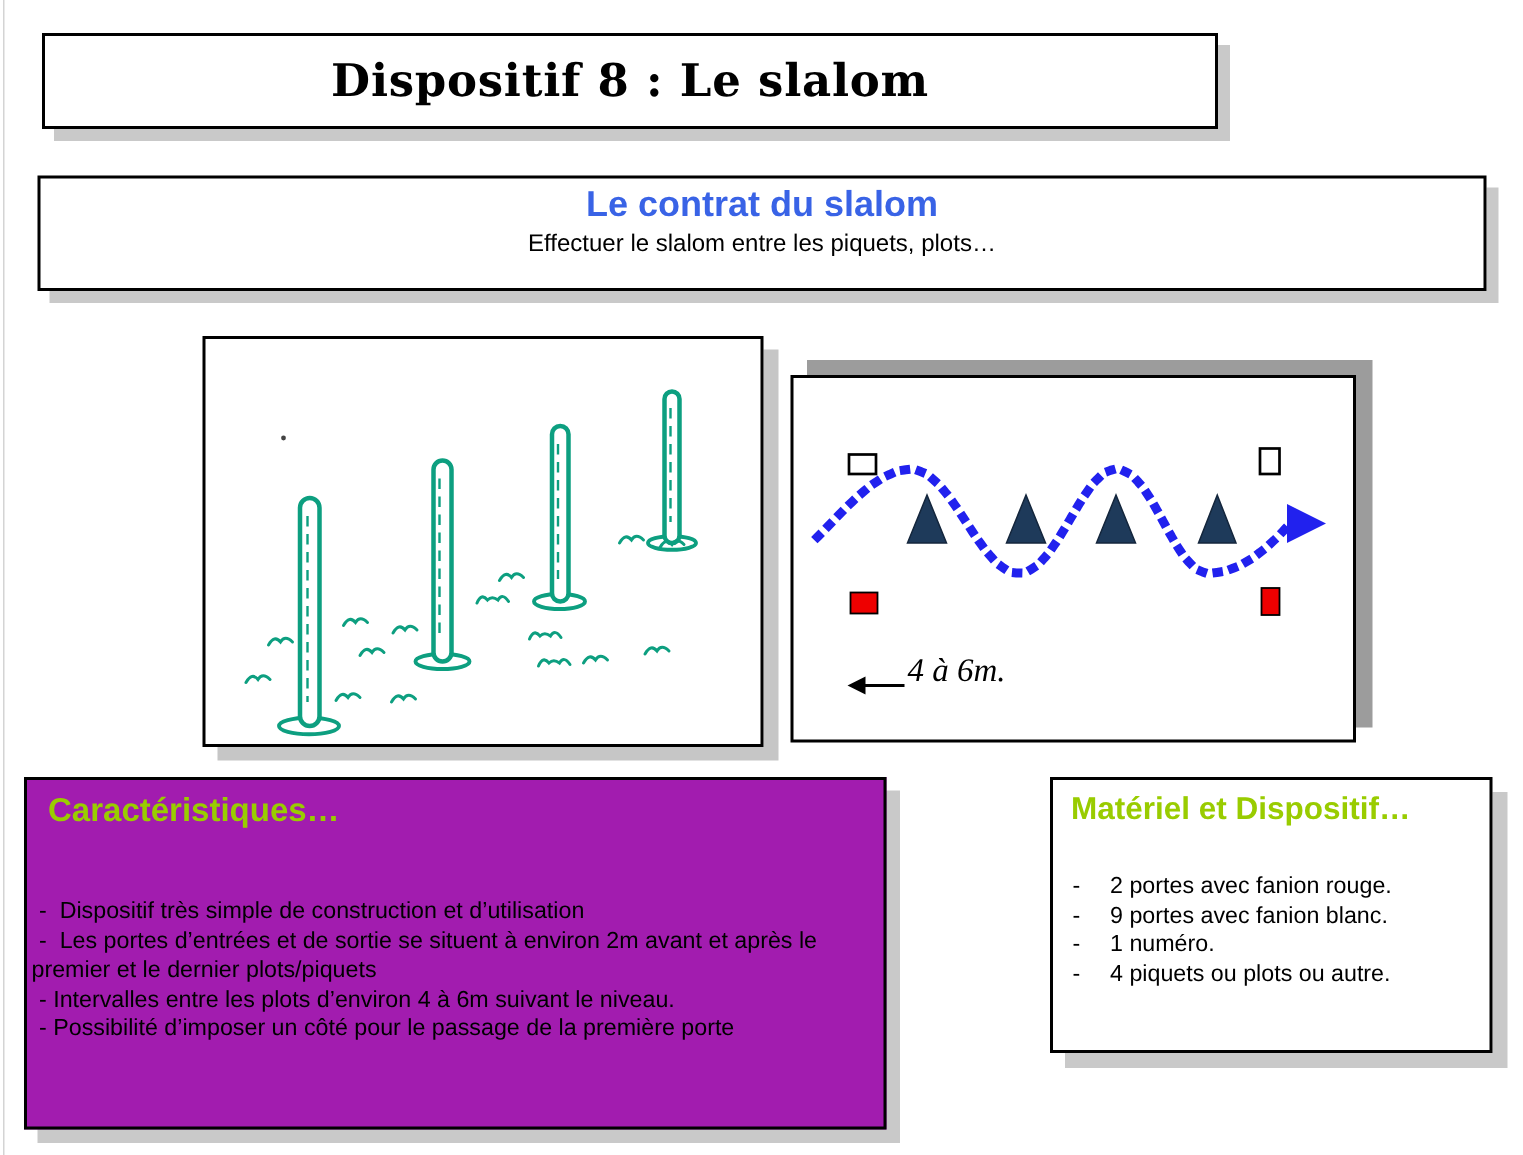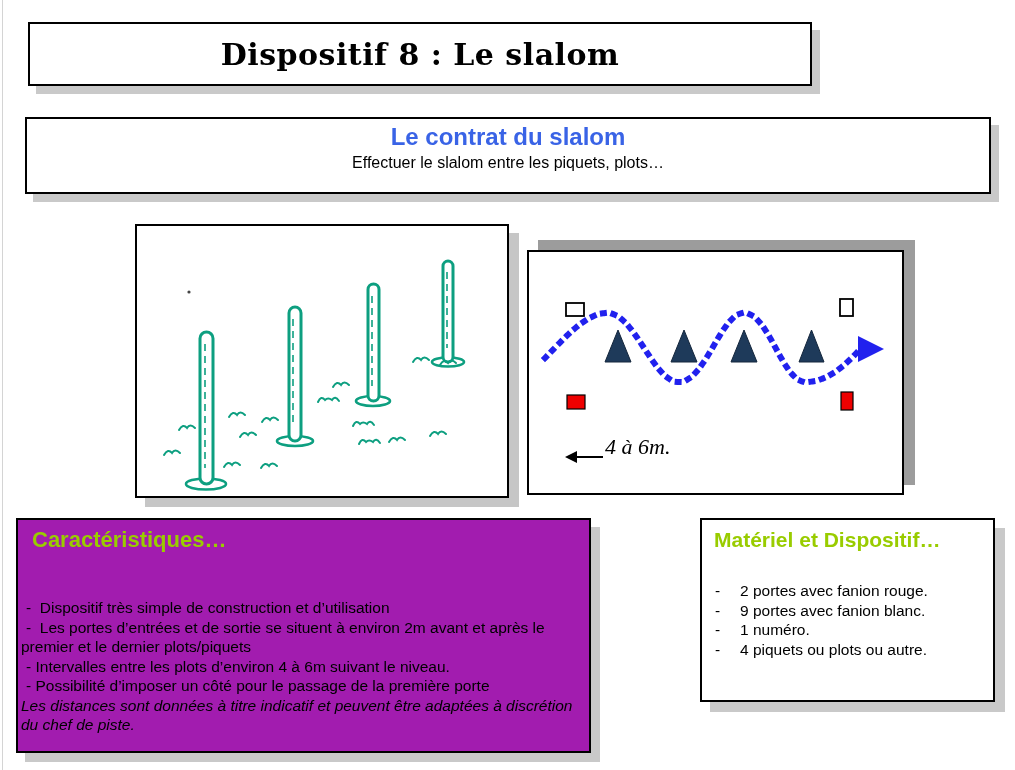--- a/index.html
+++ b/index.html
@@ -168,21 +168,20 @@
     <div class="distance-label">4 à 6m.</div>
   </div>
 
   <div class="char-box">
     <div class="char-heading">Caractéristiques…</div>
     <div class="char-body">
       <div class="char-item">-  Dispositif très simple de construction et d’utilisation</div>
       <div class="char-item">-  Les portes d’entrées et de sortie se situent à environ 2m avant et après le premier et le dernier plots/piquets</div>
       <div class="char-item">- Intervalles entre les plots d’environ 4 à 6m suivant le niveau.</div>
       <div class="char-item">- Possibilité d’imposer un côté pour le passage de la première porte</div>
-      <div class="char-note">Les distances sont données à titre indicatif et peuvent être adaptées à discrétion du chef de piste.</div>
     </div>
   </div>
 
   <div class="mat-box">
     <div class="mat-heading">Matériel et Dispositif…</div>
     <div class="mat-list">
       <div class="mat-row">
         <span class="mat-dash">-</span>
         <span class="mat-text">2 portes avec fanion rouge.</span>
       </div>

